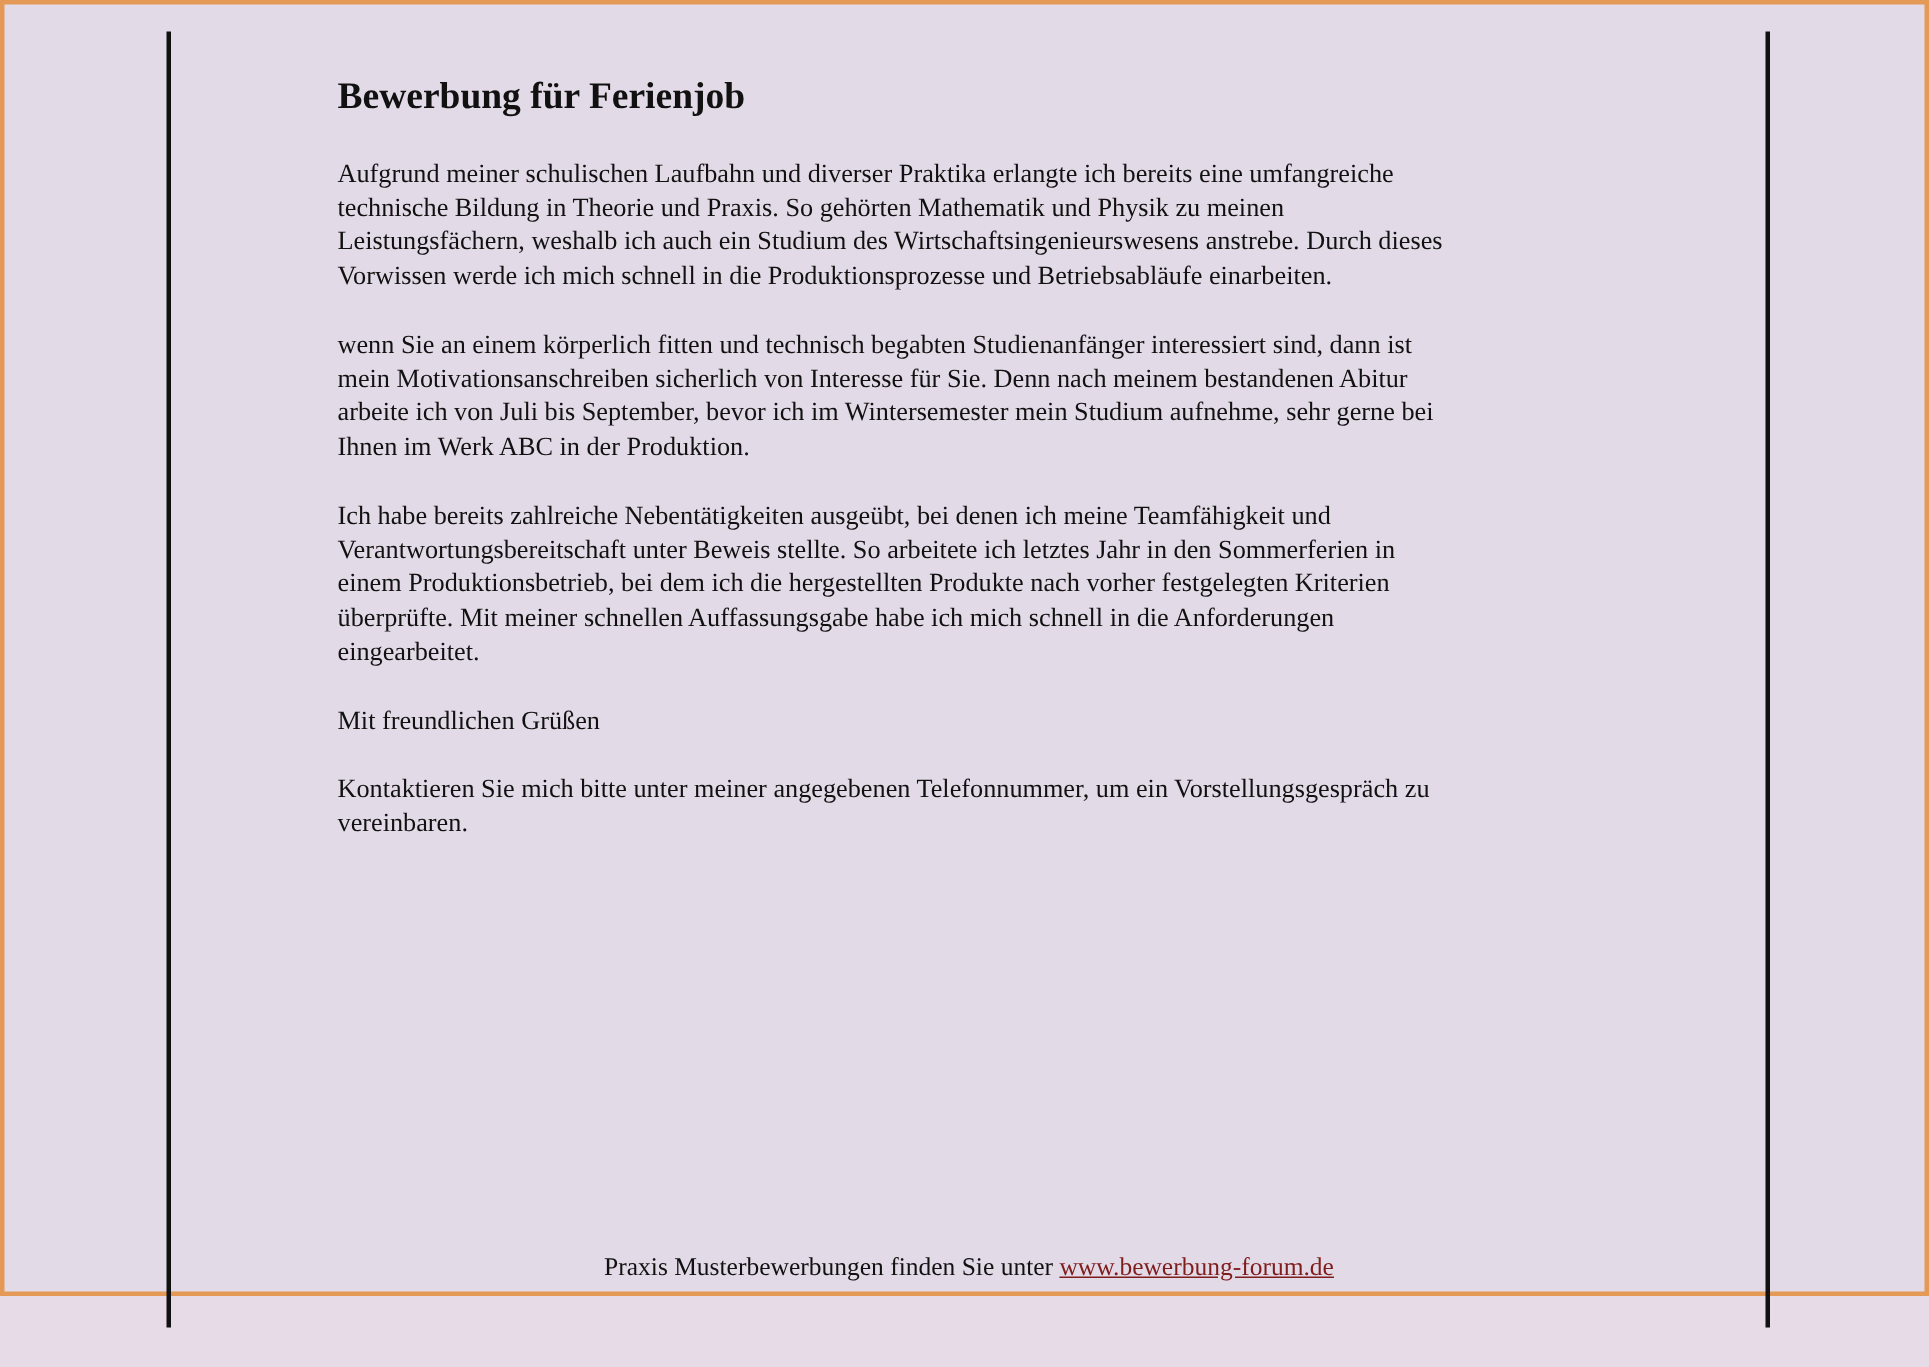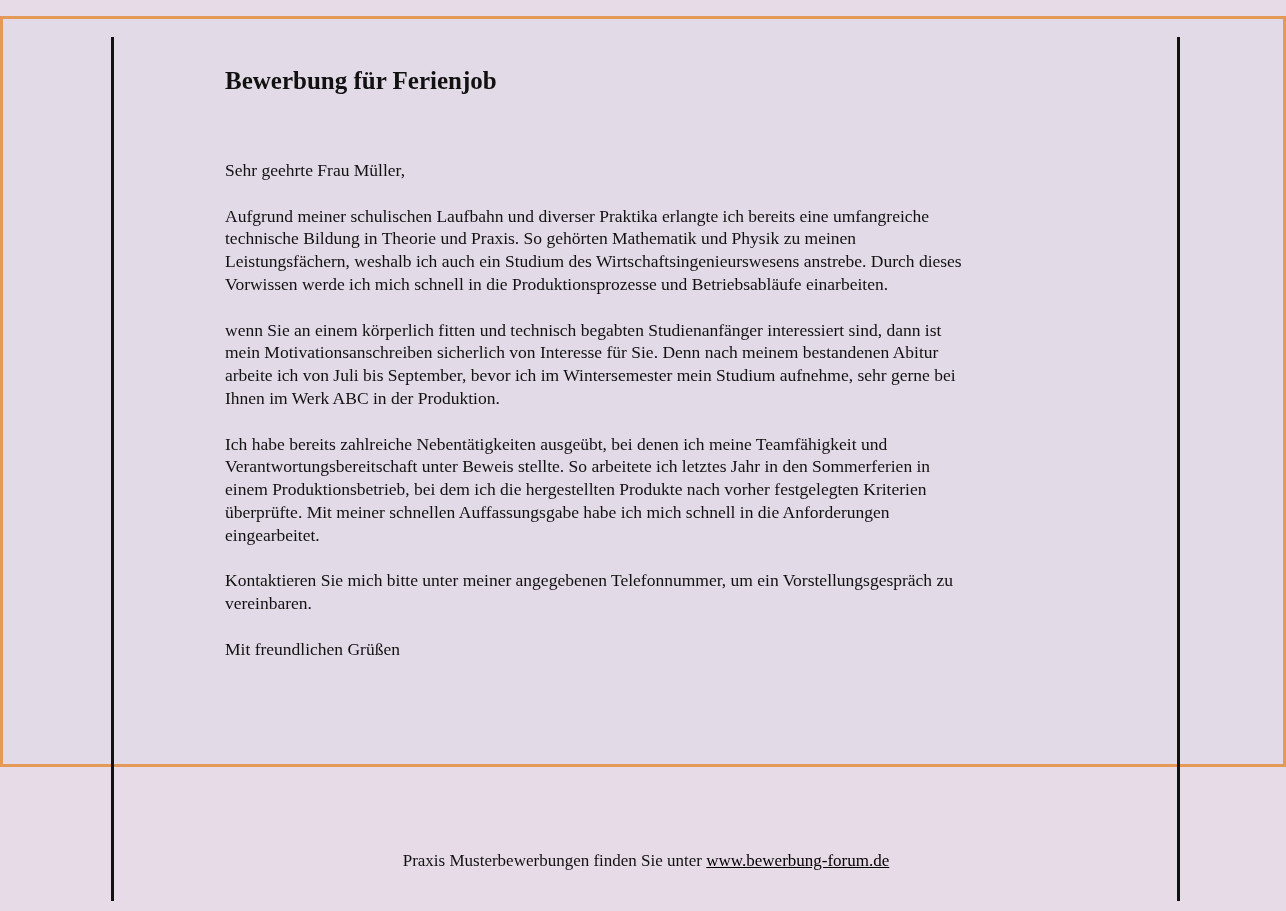--- a/index.html
+++ b/index.html
@@ -1,21 +1,21 @@
 <!DOCTYPE html>
 <html><head>
 <meta charset="utf-8">
 <style>
   html, body { margin:0; padding:0; }
   body {
     width:1286px; height:911px; overflow:hidden;
     background:#e8dbe8;
   }
   .frame {
-    position:absolute; left:0; top:16px; width:1286px; height:751px;
+    position:absolute; left:0; top:0; width:1286px; height:864px;
     box-sizing:border-box;
     border:3px solid #e49a56;
     background:#e3dae7;
   }
   .vline {
     position:absolute; top:18px; width:3px; height:864px; background:#111;
   }
   .vline.left { left:108px; }
   .vline.right { left:1174px; }
   .content {
@@ -31,46 +31,45 @@
   }
   .para {
     font-size:17.5px; line-height:22.8px; margin:22.8px 0 0 0;
     white-space:pre-line;
   }
   .footer {
     position:absolute; left:0; top:832px; width:1286px; text-align:center;
     font-family:"Liberation Serif", "DejaVu Serif", serif;
     font-size:17px; color:#111;
   }
-  .footer a { color:#000000; text-decoration:underline;text-align:center; }
+  .footer a { color:#7f1d1d; text-decoration:underline;text-align:center; }
 </style>
 </head>
 <body>
 
 <div class="frame">
   <div class="vline left"></div>
   <div class="vline right"></div>
 
   <div class="content">
     <h1 class="title">Bewerbung für Ferienjob</h1>
-    <p class="salutation">Sehr geehrte Frau Müller,</p>
     <p class="para">Aufgrund meiner schulischen Laufbahn und diverser Praktika erlangte ich bereits eine umfangreiche
 technische Bildung in Theorie und Praxis. So gehörten Mathematik und Physik zu meinen
 Leistungsfächern, weshalb ich auch ein Studium des Wirtschaftsingenieurswesens anstrebe. Durch dieses
 Vorwissen werde ich mich schnell in die Produktionsprozesse und Betriebsabläufe einarbeiten.</p>
     <p class="para">wenn Sie an einem körperlich fitten und technisch begabten Studienanfänger interessiert sind, dann ist
 mein Motivationsanschreiben sicherlich von Interesse für Sie. Denn nach meinem bestandenen Abitur
 arbeite ich von Juli bis September, bevor ich im Wintersemester mein Studium aufnehme, sehr gerne bei
 Ihnen im Werk ABC in der Produktion.</p>
     <p class="para">Ich habe bereits zahlreiche Nebentätigkeiten ausgeübt, bei denen ich meine Teamfähigkeit und
 Verantwortungsbereitschaft unter Beweis stellte. So arbeitete ich letztes Jahr in den Sommerferien in
 einem Produktionsbetrieb, bei dem ich die hergestellten Produkte nach vorher festgelegten Kriterien
 überprüfte. Mit meiner schnellen Auffassungsgabe habe ich mich schnell in die Anforderungen
 eingearbeitet.</p>
+    <p class="para">Mit freundlichen Grüßen</p>
     <p class="para">Kontaktieren Sie mich bitte unter meiner angegebenen Telefonnummer, um ein Vorstellungsgespräch zu
 vereinbaren.</p>
-    <p class="para">Mit freundlichen Grüßen</p>
   </div>
 
   <div class="footer">
     <span>Praxis Musterbewerbungen finden Sie unter </span><a>www.bewerbung-forum.de</a>
   </div>
 </div>
 
 </body></html>

